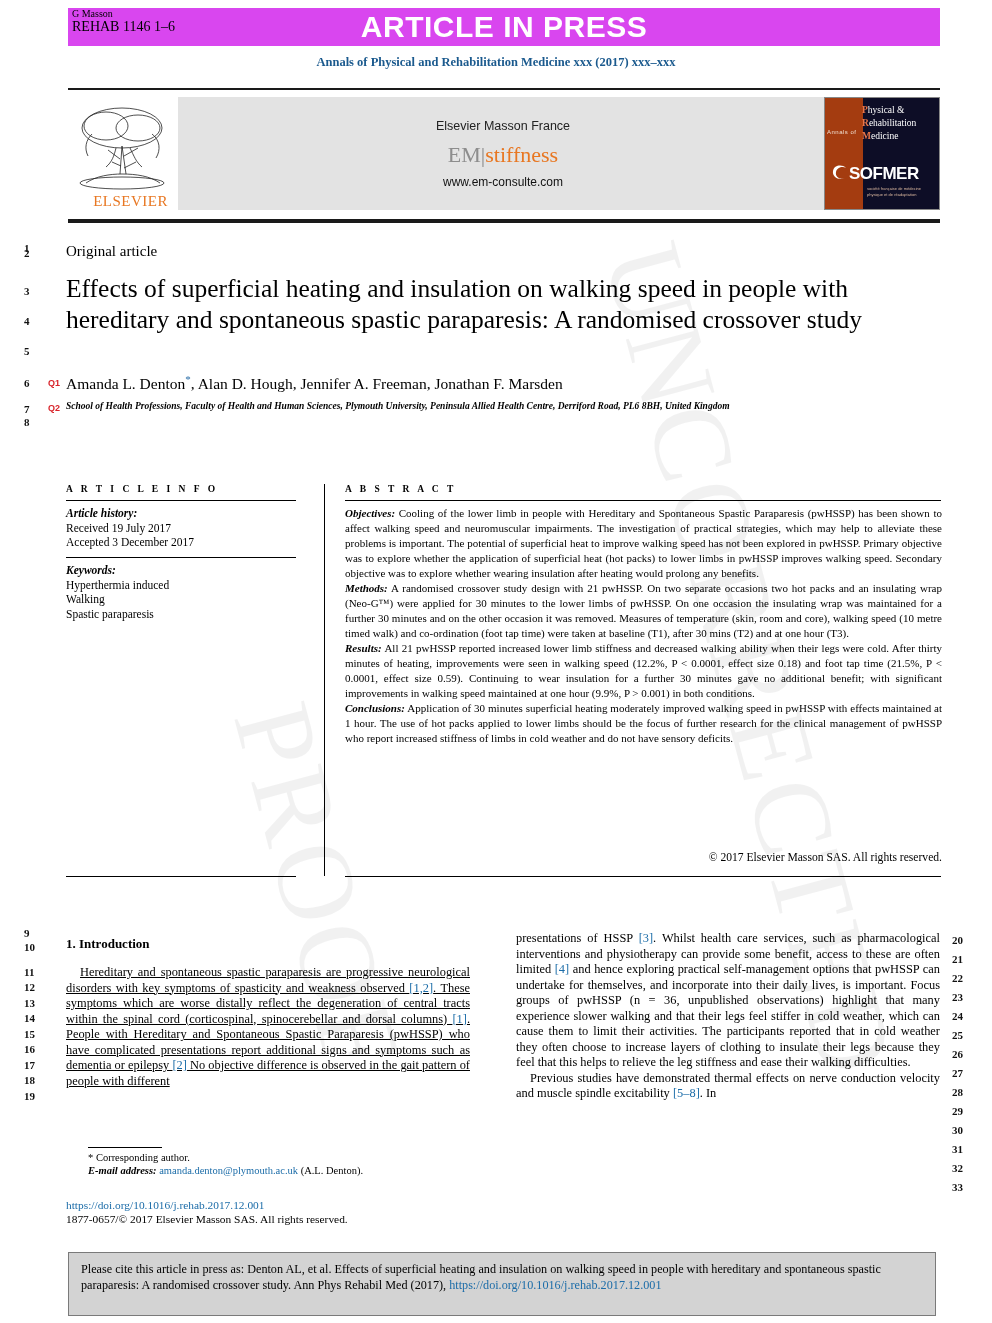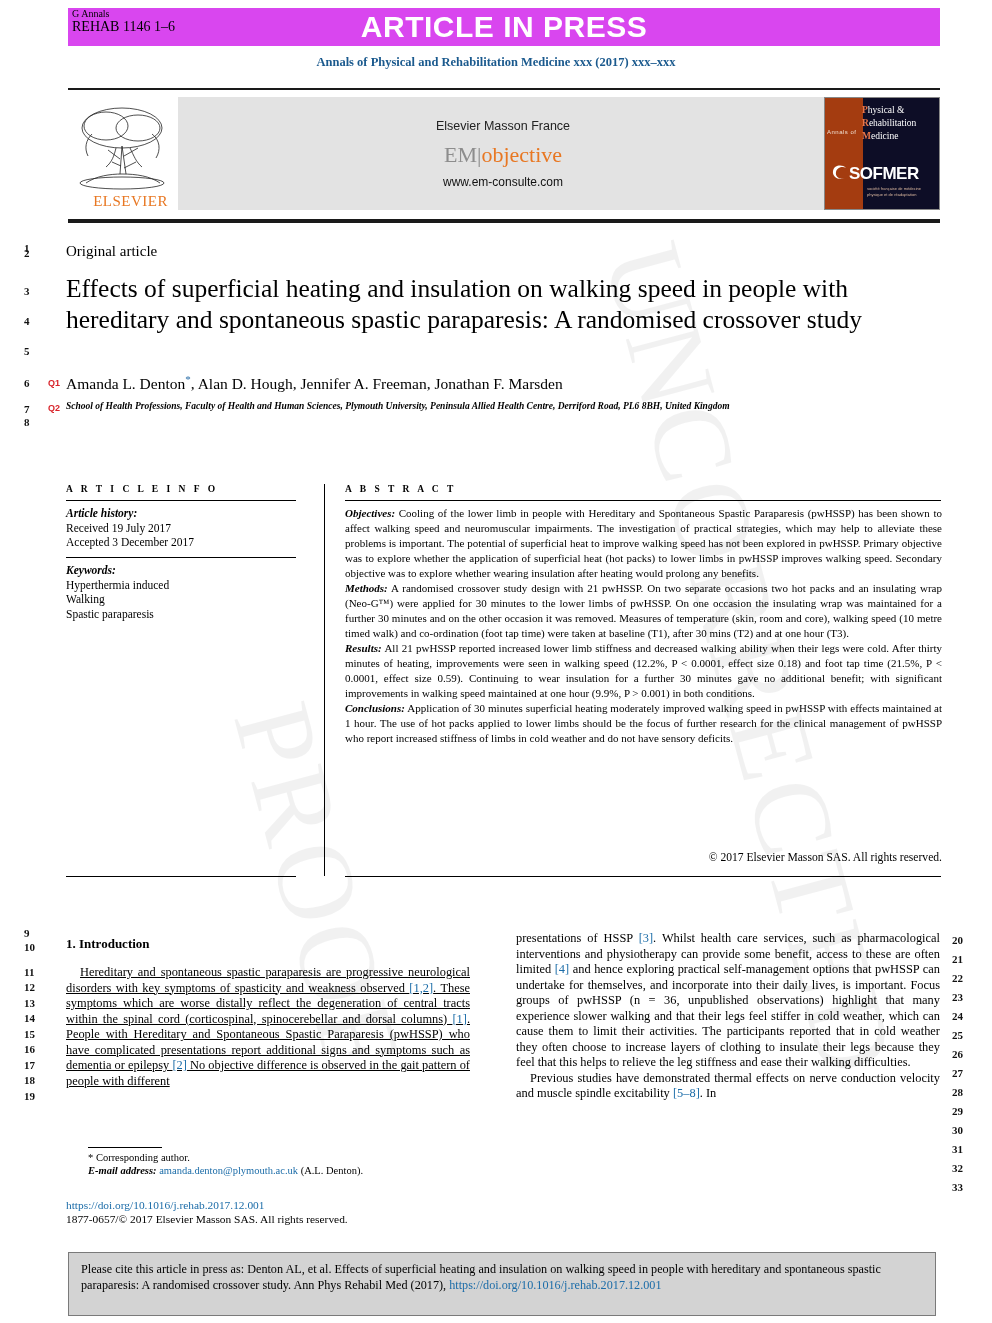--- a/index.html
+++ b/index.html
@@ -334,21 +334,21 @@
 
 <div class="watermark">
   <span class="wm1">UNCORRECTED</span>
   <span class="wm2">PROOF</span>
 </div>
 
 <div class="topbar">
   <div class="topbar-title">ARTICLE IN PRESS</div>
 </div>
 <div class="gmodel">
-  <span>G Annals</span>
+  <span>G Masson</span>
   <span class="l2">REHAB 1146 1–6</span>
 </div>
 
 <div class="journal-line">Annals of Physical and Rehabilitation Medicine xxx (2017) xxx–xxx</div>
 
 <div class="rule-top"></div>
 <div class="masthead">
 
   <div class="elsevier-logo">
     <div class="tree">
@@ -367,21 +367,21 @@
         </g>
       </svg>
     </div>
     <div class="elsevier-word">ELSEVIER</div>
   </div>
 
   <div class="grey-panel">
     <div class="panel-half">
       <div class="avail-txt">Elsevier Masson France</div>
       <div class="em-logo">
-        <span class="em">EM</span><span class="bar">|</span><span class="consulte">objective</span>
+        <span class="em">EM</span><span class="bar">|</span><span class="consulte">stiffness</span>
       </div>
       <div class="em-url">www.em-consulte.com</div>
     </div>
   </div>
 
   <div class="journal-cover">
     <div class="jc-orange"></div>
     <div class="jc-annals">Annals of</div>
     <div class="jc-title">
       <b>P</b><span>hysical &amp;</span><br>

